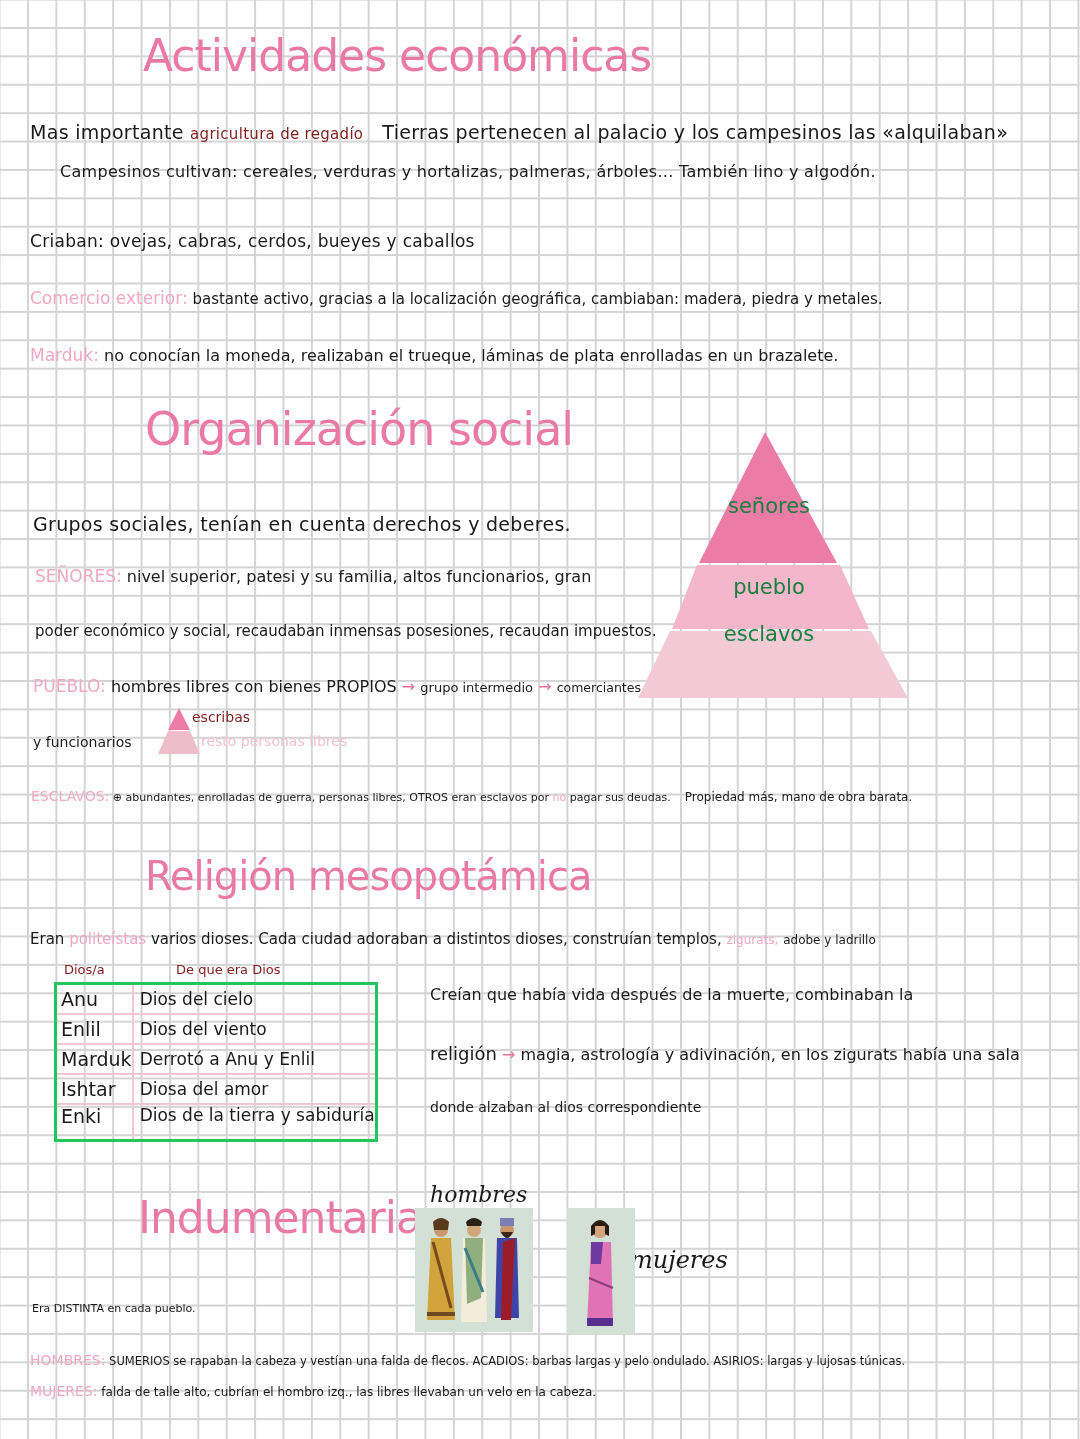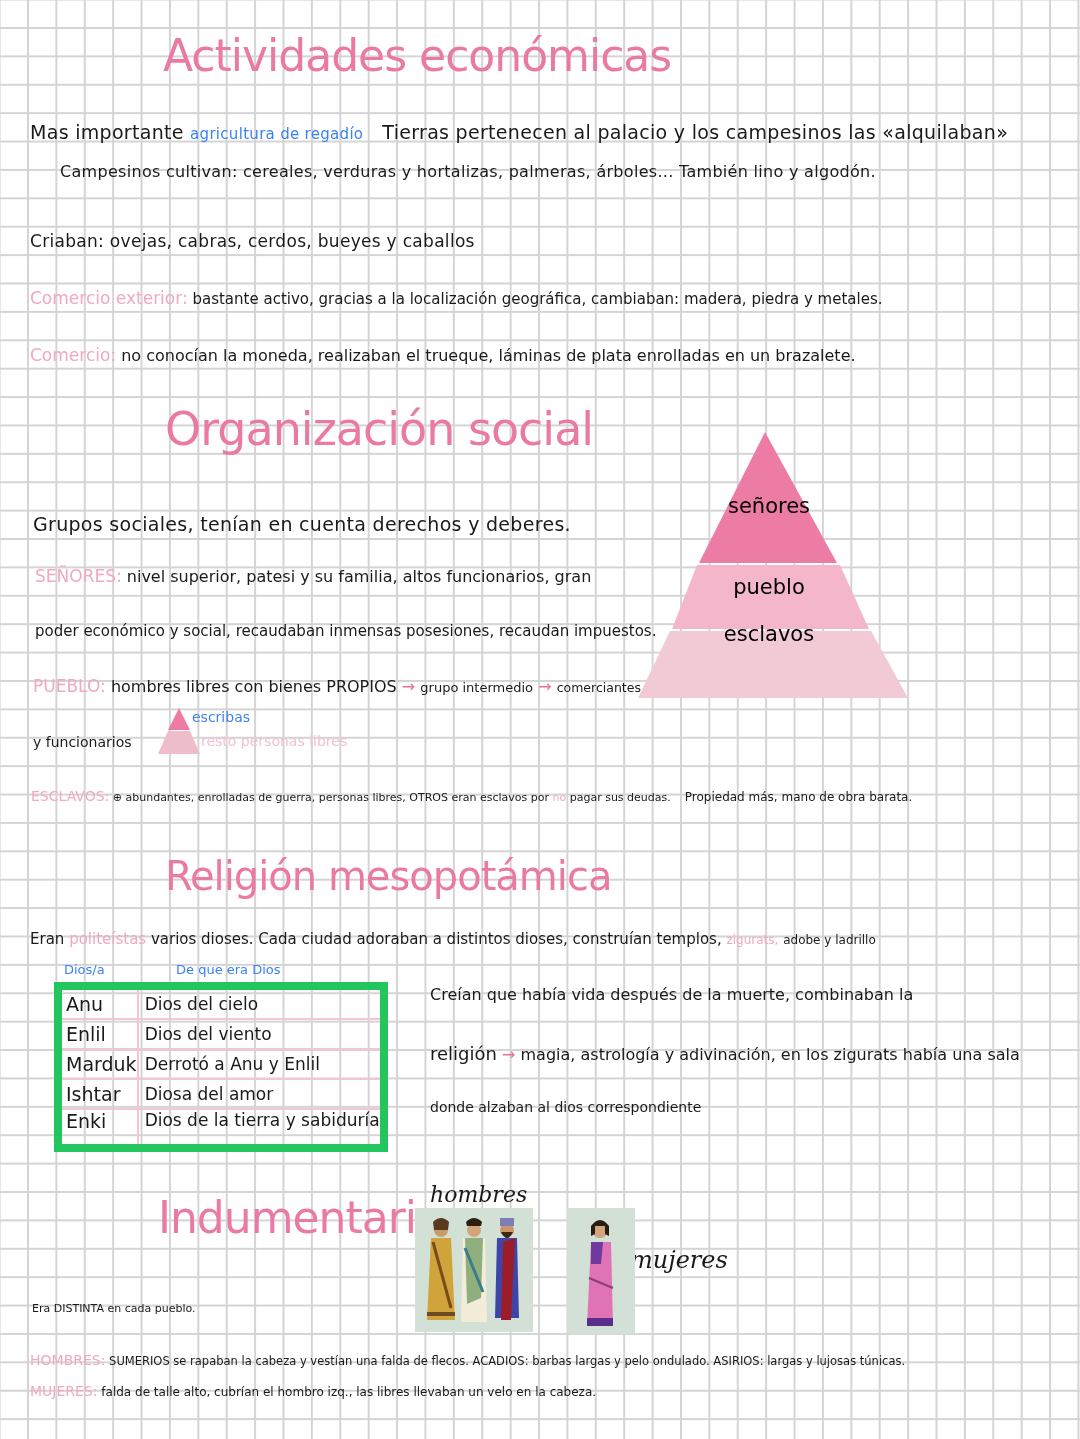--- a/index.html
+++ b/index.html
@@ -10,31 +10,31 @@
       linear-gradient(to right, #d4d4d4 1.5px, transparent 1.5px),
       linear-gradient(to bottom, #d4d4d4 1.5px, transparent 1.5px);
     background-size: 28.4px 28.4px;
     background-position: 27px 27px;
     font-family: "DejaVu Sans", sans-serif;
     color: #1a1a1a;
   }
   .abs { position: absolute; white-space: nowrap; }
   .title {
     color: #ea7aa3; font-family: "DejaVu Sans", sans-serif;
-    font-weight: normal; letter-spacing: -1px; padding-left: 20px;
+    font-weight: normal; letter-spacing: -1px;
   }
   .line { font-size: 19px; letter-spacing: 0.3px; }
   .small { font-size: 15px; }
   .tiny { font-size: 12.5px; }
-  .pink { color: #3b82f6; }
+  .pink { color: #7f1d1d; }
   .lpink { color: #f0a8c3; }
-  .pyr-label { font-size: 21px; color: #000000; text-align: center; }
+  .pyr-label { font-size: 21px; color: #15803d; text-align: center; }
   table.gods {
     position: absolute; left: 54px; top: 982px; width: 309px;
-    border-collapse: collapse; border: 8px solid #22c55e;
+    border-collapse: collapse; border: 3px solid #22c55e;
   }
   table.gods td {
     border-bottom: 2px solid #f2c6d5; height: 28px; font-size: 19px;
     padding: 0 0 0 4px; white-space: nowrap;
   }
   table.gods td.c1 { width: 78px; border-right: 2px solid #f2c6d5; }
   table.gods td.c2 { font-size: 17px; padding-left: 6px; }
   .fig-box { position: absolute; background: #d3e0d5; }
   .arrow { color: #e6739d; }
 </style>
@@ -53,21 +53,21 @@
 <div class="abs line" style="left:30px; top:162px; font-size:16px;padding-left:30px;">Campesinos cultivan: cereales, verduras y hortalizas, palmeras, árboles... También lino y algodón.</div>
 
 <div class="abs line" style="left:30px; top:231px; font-size:17px;">Criaban: ovejas, cabras, cerdos, bueyes y caballos</div>
 
 <div class="abs" style="left:30px; top:288px; font-size:15px;">
   <span class="lpink" style="font-size:17px;">Comercio exterior:</span>
   <span>bastante activo, gracias a la localización geográfica, cambiaban: madera, piedra y metales.</span>
 </div>
 
 <div class="abs" style="left:30px; top:345px; font-size:16px;">
-  <span class="lpink" style="font-size:17px;">Comercio:</span>
+  <span class="lpink" style="font-size:17px;">Marduk:</span>
   <span>no conocían la moneda, realizaban el trueque, láminas de plata enrolladas en un brazalete.</span>
 </div>
 
 <div class="abs title" style="left:145px; top:402px; font-size:46px;">Organización social</div>
 
 <div class="abs line" style="left:33px; top:513px;">Grupos sociales, tenían en cuenta derechos y deberes.</div>
 
 <div class="abs" style="left:35px; top:566px; font-size:16px;">
   <span class="lpink" style="font-size:17px;">SEÑORES:</span>
   <span>nivel superior, patesi y su familia, altos funcionarios, gran</span>

